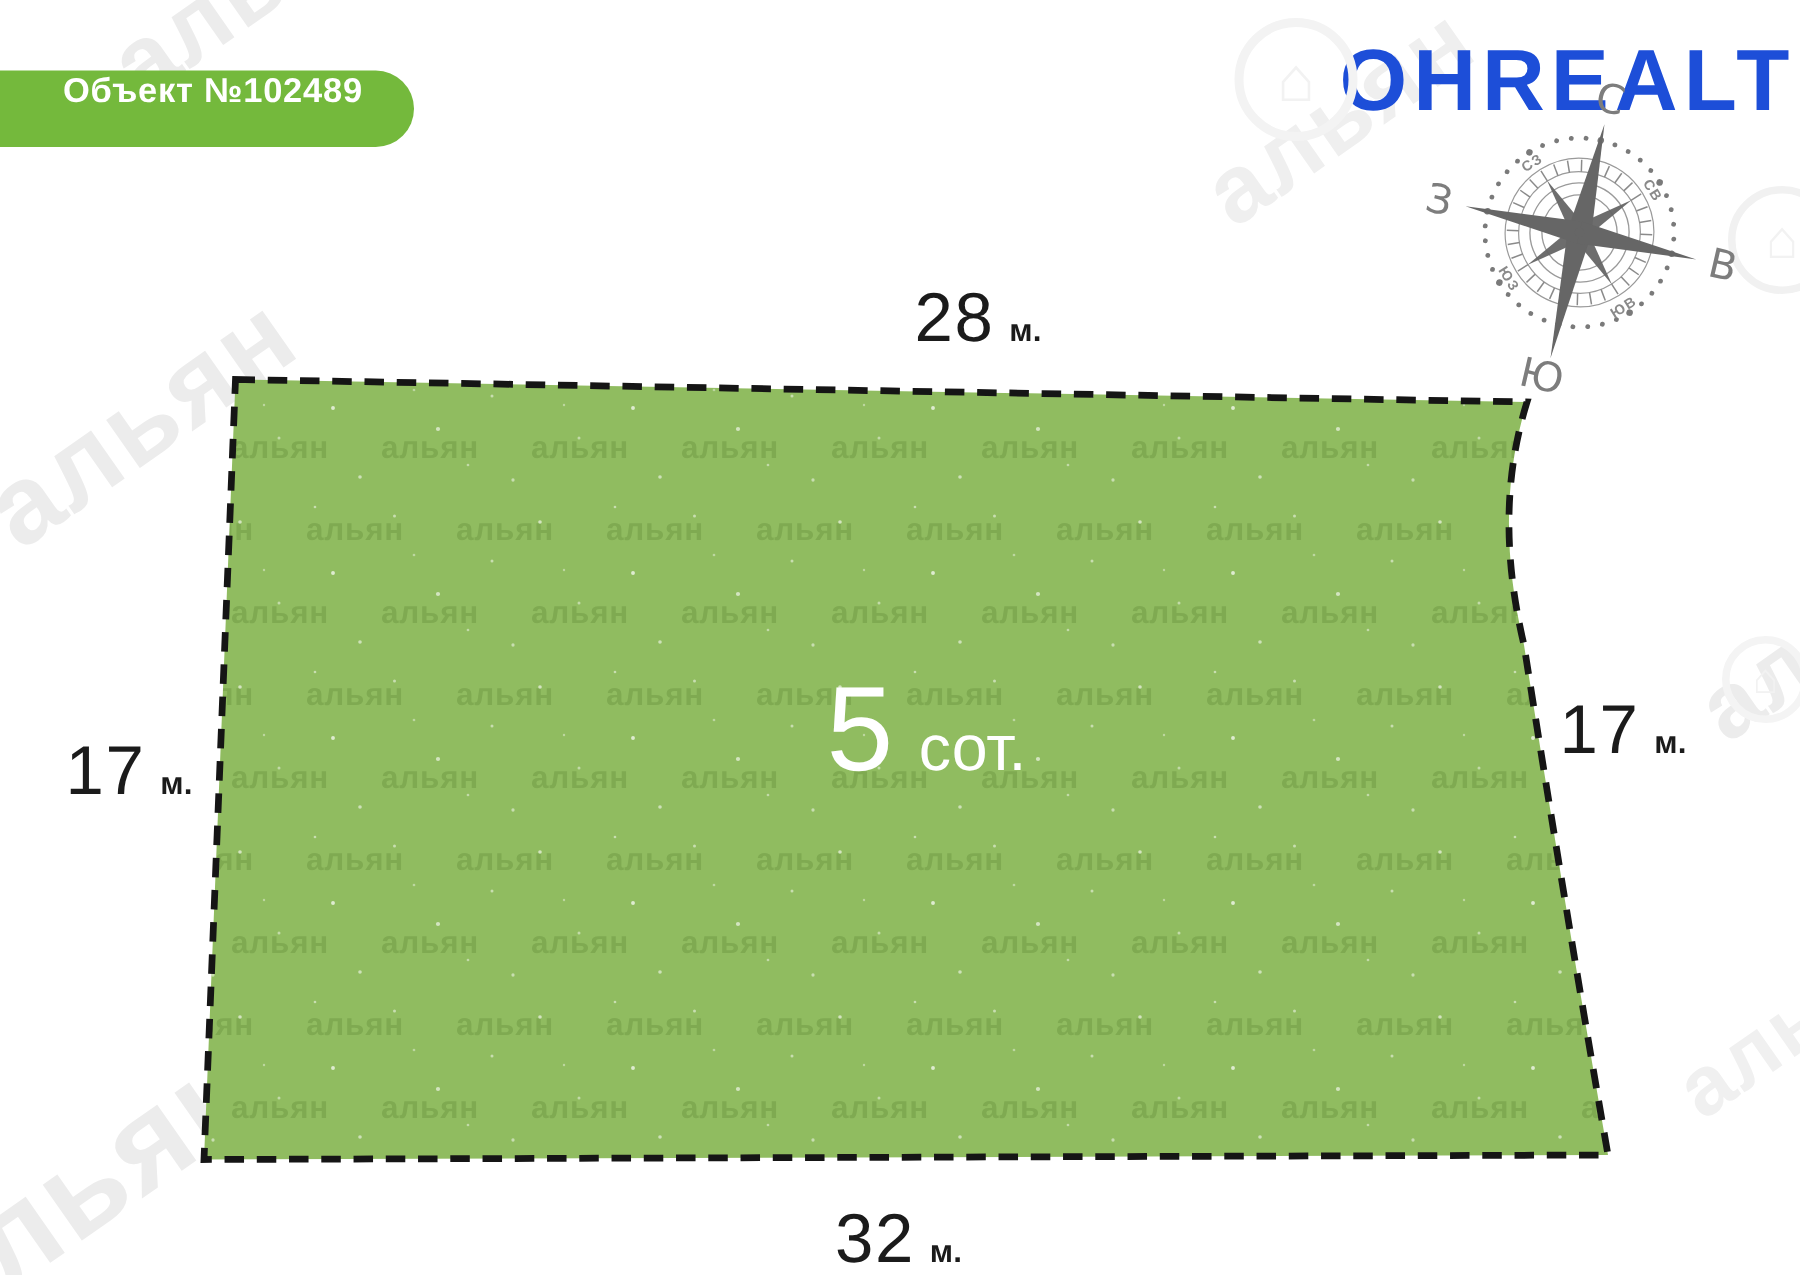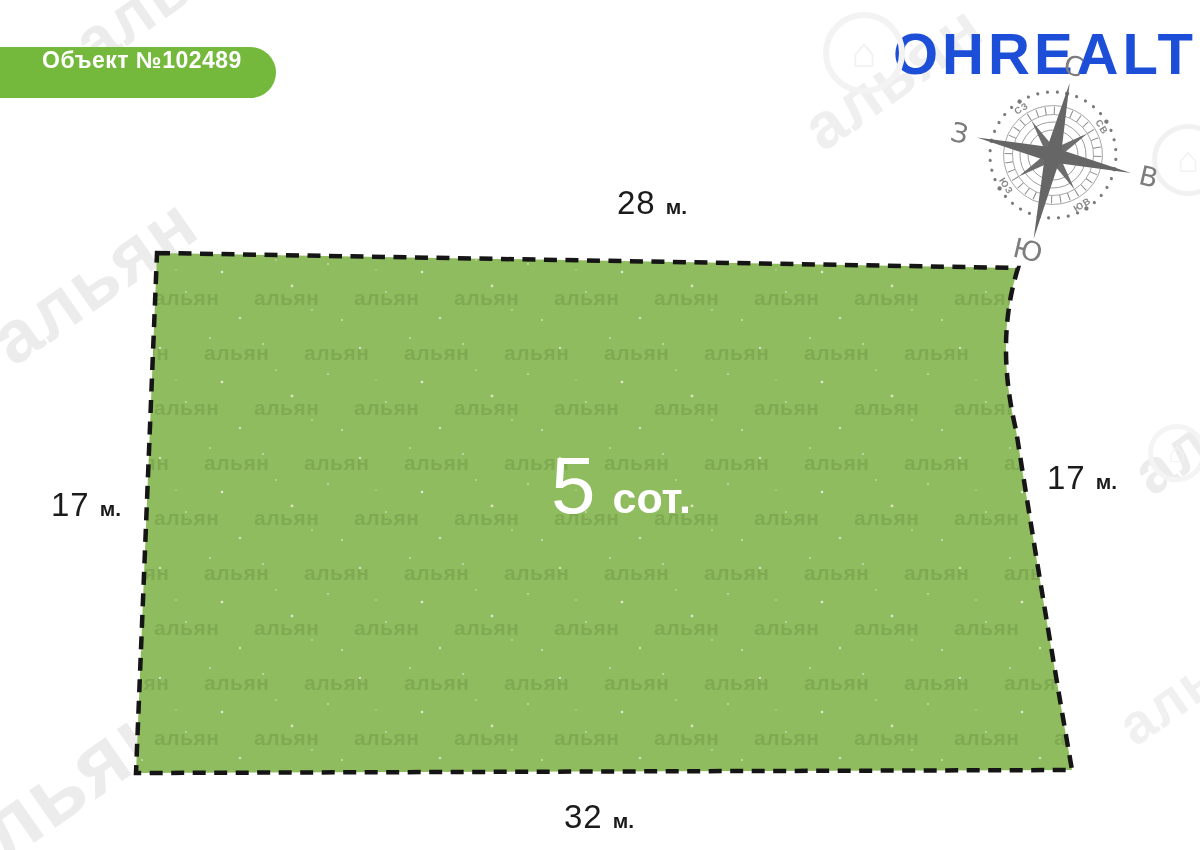--- a/index.html
+++ b/index.html
@@ -36,32 +36,32 @@
   .logo-c3{left:1148px;top:424px;width:58px;height:58px;border:5px solid #f4f4f4;font-size:28px;}
 
   
   .plot-svg{position:absolute;left:0;top:0;z-index:1;}
   .patword{font-family:"Liberation Sans",sans-serif;font-size:21px;font-weight:700;
       fill:#6d9742;fill-opacity:.5;letter-spacing:.5px;}
 
   
   .dim{position:absolute;display:flex;align-items:baseline;gap:10px;color:var(--dim-text);
       z-index:2;transform:translateX(-50%);}
-  .dim .num{font-size:33px;font-weight:400;letter-spacing:1px;}
+  .dim .num{font-size:46px;font-weight:400;letter-spacing:1px;}
   .dim .unit{font-size:21px;font-weight:600;}
   .dim-top{left:652px;top:184px;}
   .dim-bottom{left:599px;top:798px;}
   .dim-left{left:86px;top:486px;}
   .dim-right{left:1082px;top:459px;}
 
   
   .area{position:absolute;left:551px;top:446px;display:flex;align-items:baseline;gap:17px;
       color:#fff;z-index:2;}
   .area .val{font-size:80px;font-weight:400;line-height:1;}
-  .area .unit{font-size:43px;font-weight:700;}
+  .area .unit{font-size:43px;font-weight:400;}
 
   
   .badge{position:absolute;left:0;top:47px;height:51px;padding:0 34px 0 42px;
       background:var(--badge-green);border-radius:0 26px 26px 0;display:flex;
       z-index:3;}
   .badge span{color:#fff;font-size:23px;font-weight:700;letter-spacing:.5px;}
 
   
   .compass{position:absolute;left:938px;top:35px;z-index:2;}
   .cardinal{font-family:"DejaVu Sans",sans-serif;font-size:27px;fill:var(--compass-gray);}

